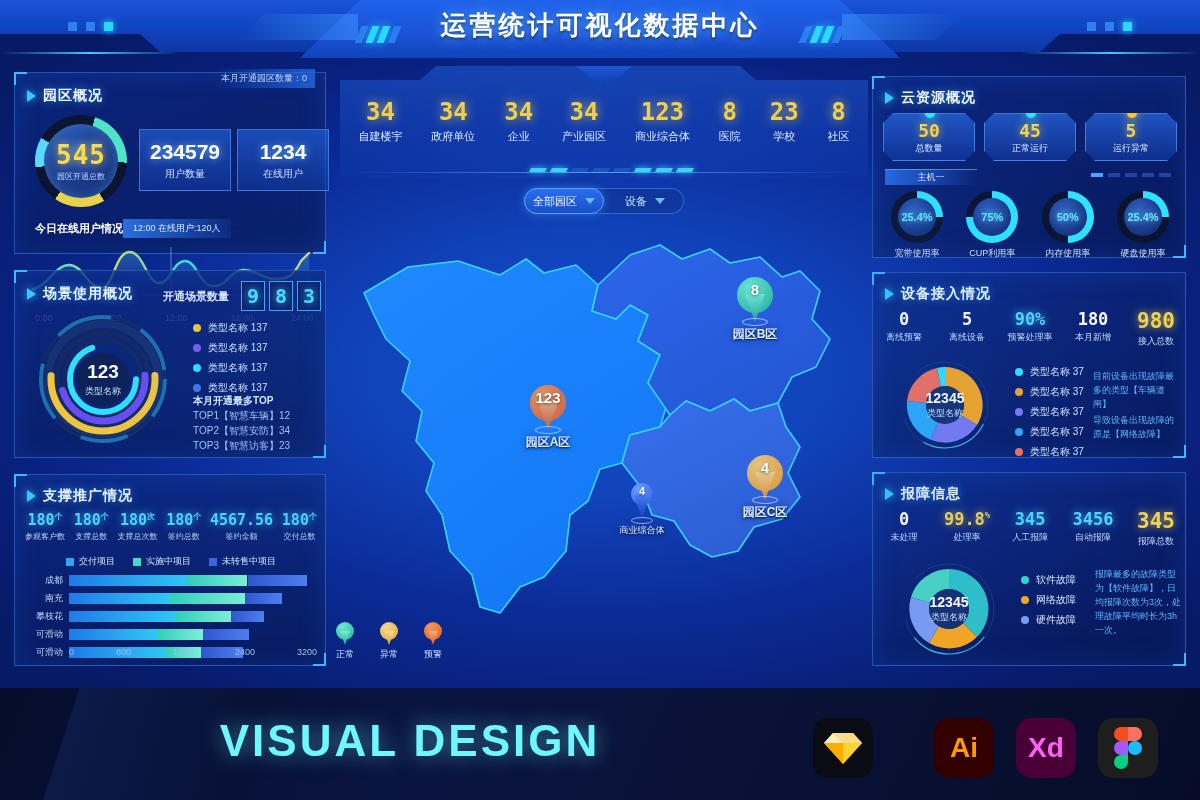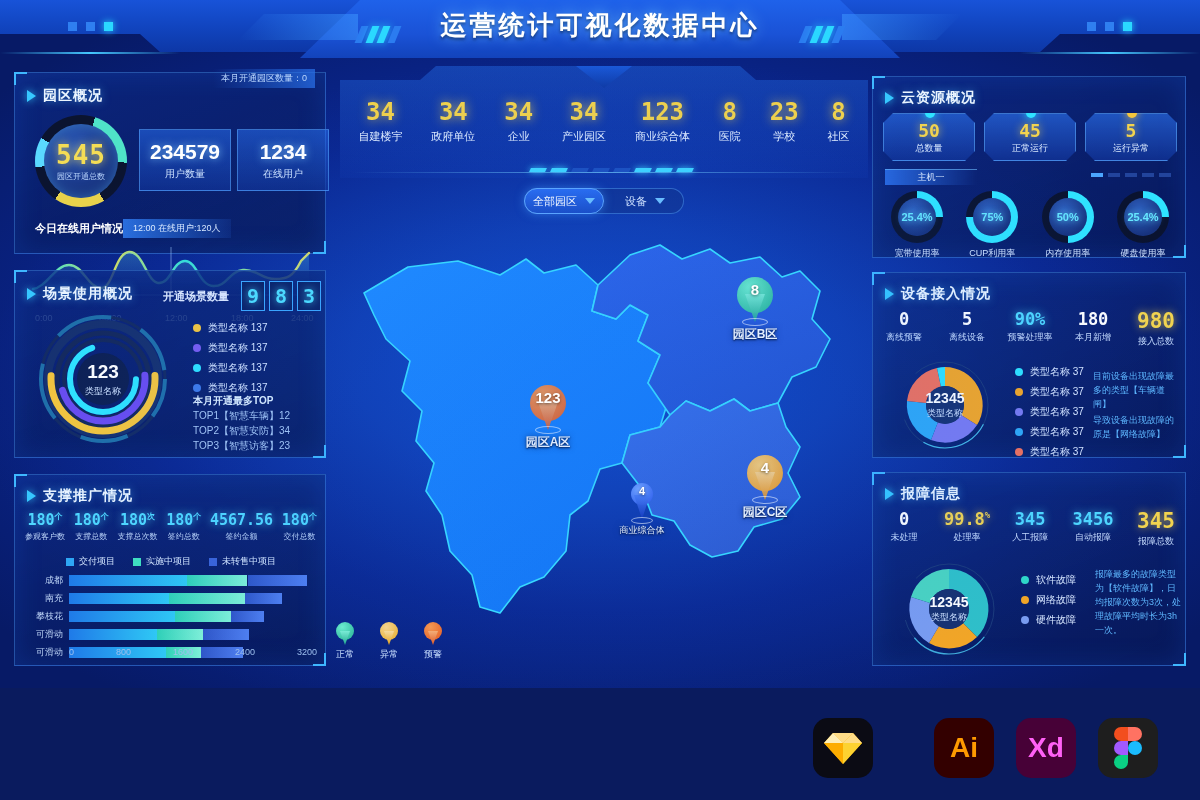--- a/index.html
+++ b/index.html
@@ -878,20 +878,23 @@
           <span class="ldot" style="background:#7a9cf0"></span>
           <span>硬件故障</span>
           </div>
       </div>
 
       <div class="al-note">报障最多的故障类型为【软件故障】，日均报障次数为3次，处理故障平均时长为3h一次。</div>
     </div>
 
   </div>
 
+  <div class="banner">
+    <div class="banner-txt">VISUAL DESIGN</div>
+  </div>
   <div class="apps">
     <div class="app" style="background:#0b0b14;">
       <svg width="40" height="34" viewBox="0 0 40 34">
         <polygon points="10,2 30,2 39,12 20,33 1,12" fill="#fdb300"></polygon>
         <polygon points="10,2 20,12 30,2" fill="#fedc87"></polygon>
         <polygon points="1,12 20,12 20,33" fill="#fdad00"></polygon>
         <polygon points="39,12 20,12 20,33" fill="#fdd231"></polygon>
         <polygon points="10,2 1,12 20,12" fill="#feeeb7"></polygon>
         <polygon points="30,2 39,12 20,12" fill="#fedc87"></polygon>
       </svg>

